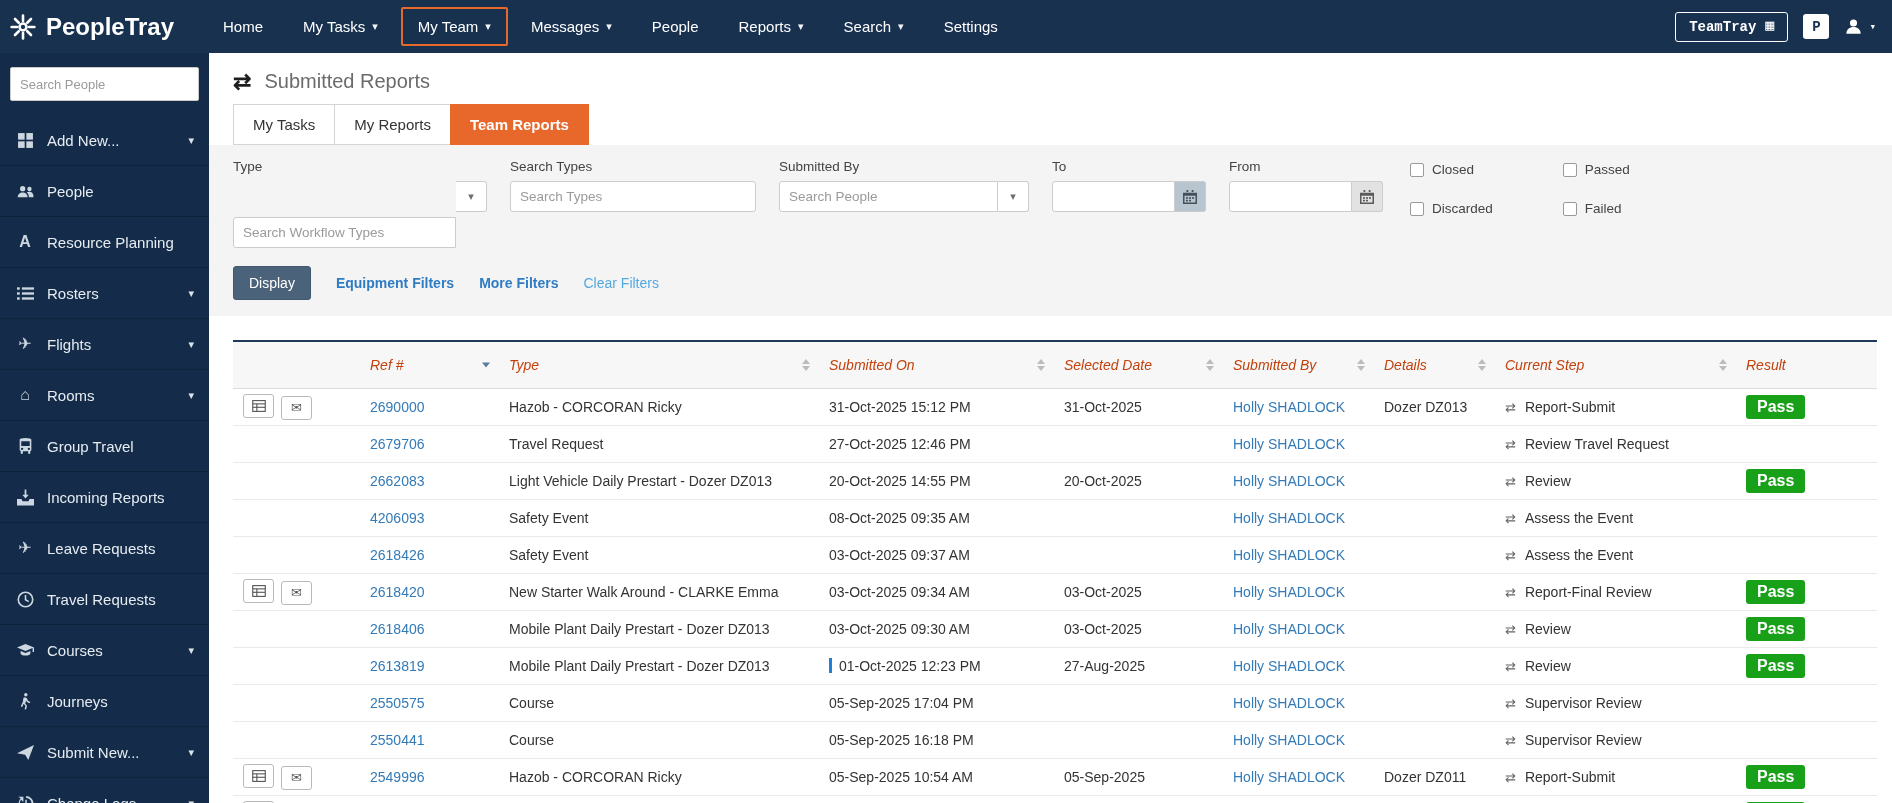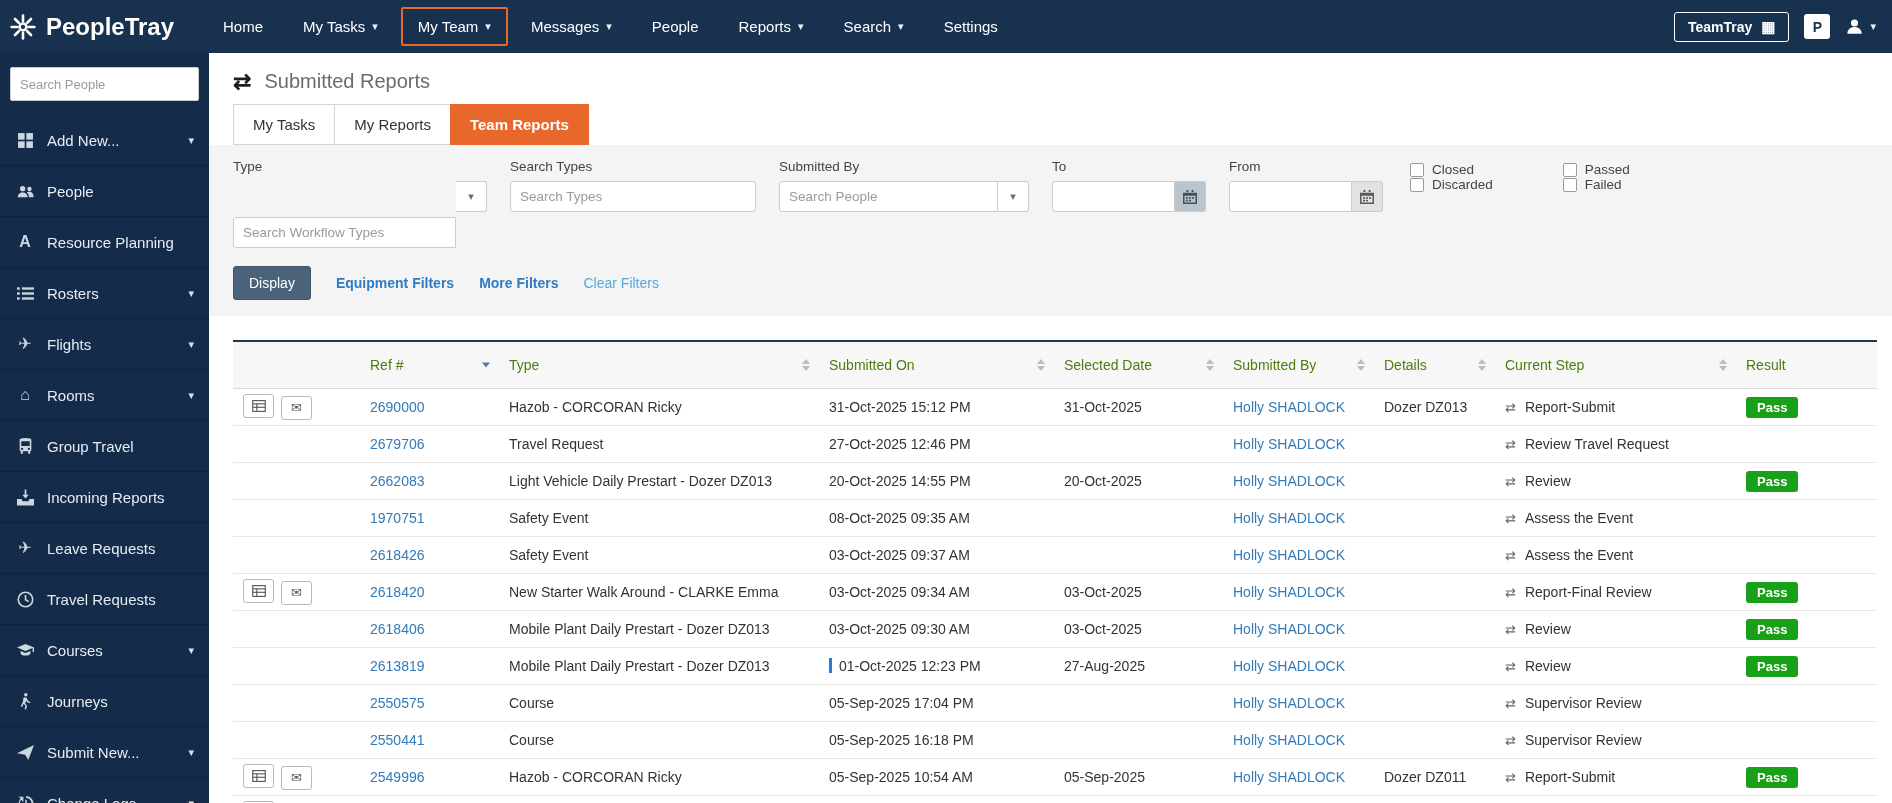--- a/index.html
+++ b/index.html
@@ -11,21 +11,21 @@
   .topnav { height: 53px; background: #17314f; display: flex; align-items: center;
     padding: 0 16px 0 10px; flex: 0 0 auto; color: #fff; }
   .brand { display: flex; align-items: center; gap: 10px; width: 196px;
     font-size: 24px; font-weight: bold; cursor: pointer; }
   .brand .icon svg { width: 26px; height: 26px; display: block; }
   .topnav-items { display: flex; align-items: center; height: 100%; gap: 6px; }
   .nav-item { display: flex; align-items: center; gap: 7px; padding: 9px 15px;
     color: #fff; font-size: 15px; cursor: pointer; border: 2px solid transparent; border-radius: 2px; }
   .nav-item.highlighted { border-color: #e8682c; }
   .caret { font-size: 11px; opacity: .95; }
-  .topnav-right { margin-left: auto; display: flex; align-items: center; gap: 15px; }
+  .topnav-right { margin-left: auto; display: flex; align-items: center; gap: 15px; font-family: Liberation Mono, monospace; }
   .teamtray-btn { display: flex; align-items: center; gap: 9px; background: transparent;
     border: 1px solid #fff; color: #fff; border-radius: 3px; padding: 6px 13px;
     font-size: 14px; font-weight: bold; cursor: pointer; font-family: inherit; }
   .grid-glyph { font-size: 15px; line-height: 1; }
   .profile-badge { width: 26px; height: 25px; background: #fff; color: #17314f; border-radius: 3px;
     display: flex; align-items: center; justify-content: center; font-weight: bold; font-size: 14px; cursor: pointer; }
   .user-menu { display: flex; align-items: center; gap: 6px; cursor: pointer; }
   .user-menu .icon svg { width: 19px; height: 19px; display: block; }
 
   
@@ -71,42 +71,42 @@
   .w-from { width: 123px; } .w-to { width: 123px; }
   .addon { width: 31px; height: 31px; border: 1px solid #ccc; border-left: none;
     border-radius: 0 3px 3px 0; background: #fff; display: flex; align-items: center;
     justify-content: center; color: #777; cursor: pointer; }
   .addon.cal { background: #e2e2e2; color: #5a5a5a; }
   .addon.cal.active { background: #b9c5ce; color: #42515c; }
   .addon .icon svg { width: 14px; height: 14px; display: block; }
   .addon .caret { font-size: 11px; color: #666; }
 
   .chk-grid { display: grid; grid-auto-flow: column; grid-template-rows: repeat(2, auto);
-    gap: 0 70px; padding-top: 3px; margin-left: 4px; }
+    gap: 24px 70px; padding-top: 3px; margin-left: 4px; }
   .chk { display: flex; align-items: center; gap: 8px; font-size: 13.5px; color: #444; cursor: pointer; }
   .chk .box { width: 14px; height: 14px; border: 1px solid #9a9a9a; background: #fff; border-radius: 2px; }
 
   .actions-row { display: flex; align-items: center; gap: 25px; margin-top: 18px; }
   .display-btn { background: #4a637b; color: #fff; border: 1px solid #42586e; border-radius: 3px;
     padding: 8px 15px; font-size: 14px; cursor: pointer; font-family: inherit; }
   .flink { font-size: 14px; color: #2f7cc4; cursor: pointer; text-decoration: none; font-weight: bold; }
   .flink.light { color: #54a8e0; font-weight: 400; }
 
   
   .table-wrap { margin: 24px 24px 0; }
   table { border-collapse: collapse; table-layout: fixed; width: 1644px; font-size: 14px; }
   thead th { border-top: 2px solid #1f3a57; background: #f7f7f7; border-bottom: 1px solid #dcdcdc;
-    height: 35px; text-align: left; padding: 15px 10px; color: #4d7c0f; font-weight: 400; position: relative;
-    white-space: nowrap; overflow: hidden; }
+    height: 35px; text-align: left; padding: 15px 10px; color: #c2410c; font-weight: 400; position: relative;
+    white-space: nowrap; overflow: hidden; font-style: italic; }
   tbody td { height: 37px; border-bottom: 1px solid #e9e9e9; padding: 0 10px; color: #333;
     vertical-align: middle; white-space: nowrap; overflow: hidden; }
   tr.group-start td { border-top: 1px solid #c6c6c6; }
   .link { color: #337ab7; text-decoration: none; cursor: pointer; }
   .badge-pass { display: inline-block; background: #19a019; color: #fff; font-weight: bold;
-    font-size: 13px; padding: 3px 11px; border-radius: 3px; }
+    font-size: 16px; padding: 3px 11px; border-radius: 3px; }
   .step-cell { display: flex; align-items: center; gap: 9px; }
   .step-icon { color: #666; font-size: 13px; line-height: 1; }
   .new-marker { display: inline-block; width: 3px; height: 15px; background: #1e7fd6;
     margin-right: 7px; vertical-align: -2px; }
   .action-btn { width: 31px; height: 24px; border: 1px solid #b9b9b9; background: #fff; border-radius: 3px;
     display: inline-flex; align-items: center; justify-content: center; color: #555; cursor: pointer;
     margin-right: 7px; padding: 0; font-family: inherit; }
   .action-btn svg { width: 14px; height: 12px; display: block; }
   .action-btn .env { font-size: 13px; line-height: 1; }
   .sort { position: absolute; right: 9px; top: 50%; transform: translateY(-50%);
@@ -527,21 +527,21 @@
                 <td>
                   <span class="step-cell">
                     <span class="step-icon" data-icon="workflow-icon">⇄</span>
                     <span>Review</span>
                   </span>
                 </td>
                 <td><span class="badge-pass">Pass</span></td>
               </tr>
               <tr>
                 <td class="actions-cell"></td>
-                <td><a class="link">1970751</a></td>
+                <td><a class="link">4206093</a></td>
                 <td>Safety Event</td>
                 <td>08-Oct-2025 09:35 AM</td>
                 <td></td>
                 <td><a class="link">Holly SHADLOCK</a></td>
                 <td></td>
                 <td>
                   <span class="step-cell">
                     <span class="step-icon" data-icon="workflow-icon">⇄</span>
                     <span>Assess the Event</span>
                   </span>

